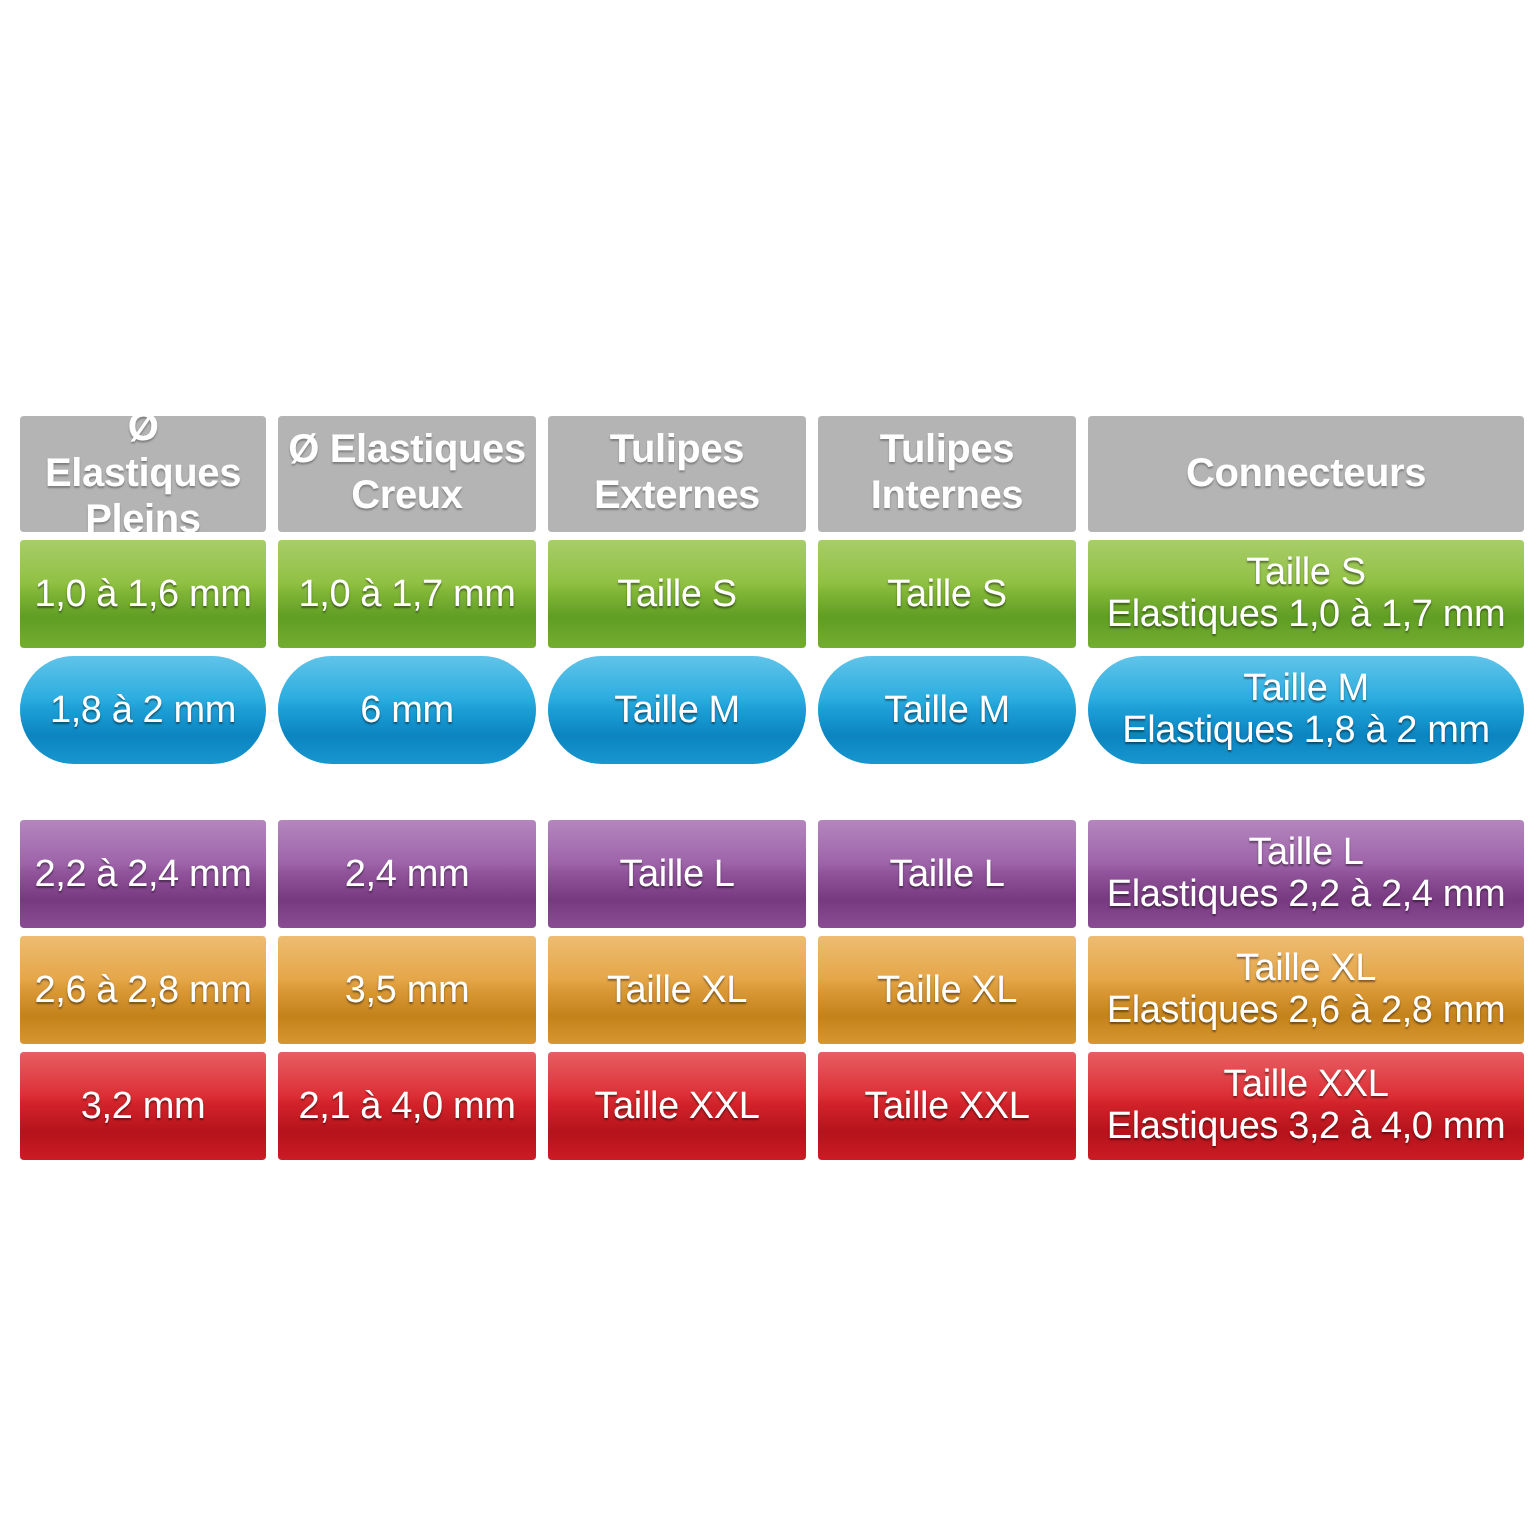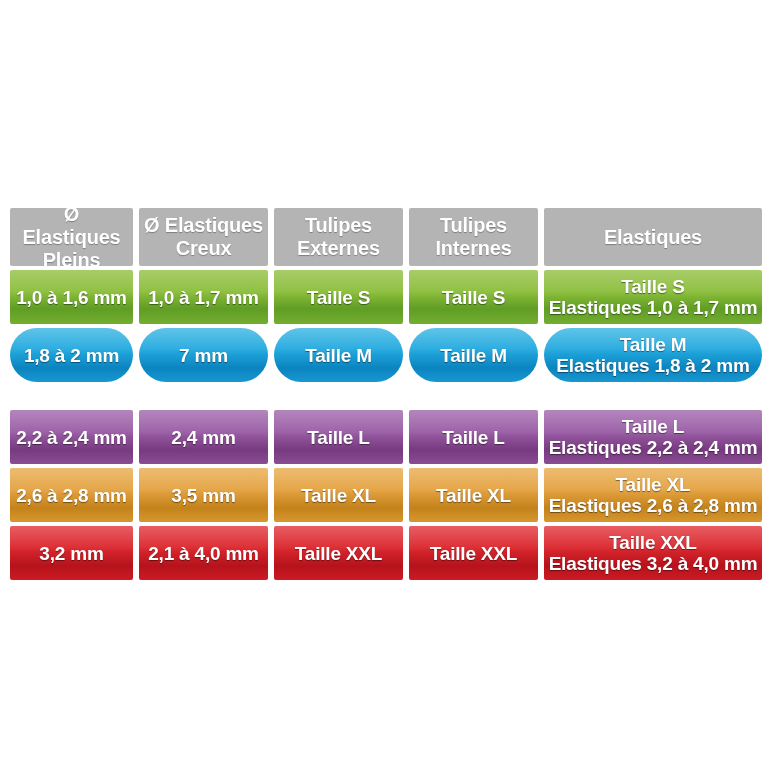--- a/index.html
+++ b/index.html
@@ -80,21 +80,21 @@
     align-items: center;
     justify-content: center;
     text-shadow: 0 1px 1px rgba(0,0,0,0.30);
   }
   .hdr-row .cell::after { background: none; }
 
   
   .data-row .cell {
     height: 54px;
     font-size: 19px;
-    font-weight: bold;
+    font-weight: normal;
     line-height: 21px;
     display: flex;
     align-items: center;
     justify-content: center;
   }
 
   .cell .txt {
     position: relative;
     z-index: 2;
     padding: 0 4px;
@@ -146,21 +146,21 @@
           </span>
         </th>
         <th>
           <span class="cell">
             <span class="txt">Tulipes
 Internes</span>
           </span>
         </th>
         <th>
           <span class="cell">
-            <span class="txt">Elastiques</span>
+            <span class="txt">Connecteurs</span>
           </span>
         </th>
       </tr>
     </thead>
 
     <tbody>
 
       <tr class="data-row">
         <td>
           <span class="cell c-green">
@@ -191,21 +191,21 @@
       </tr>
 
       <tr class="data-row">
         <td>
           <span class="cell c-blue">
             <span class="txt">1,8 à 2 mm</span>
           </span>
         </td>
         <td>
           <span class="cell c-blue">
-            <span class="txt">7 mm</span>
+            <span class="txt">6 mm</span>
           </span>
         </td>
         <td>
           <span class="cell c-blue">
             <span class="txt">Taille M</span>
           </span>
         </td>
         <td>
           <span class="cell c-blue">
             <span class="txt">Taille M</span>

